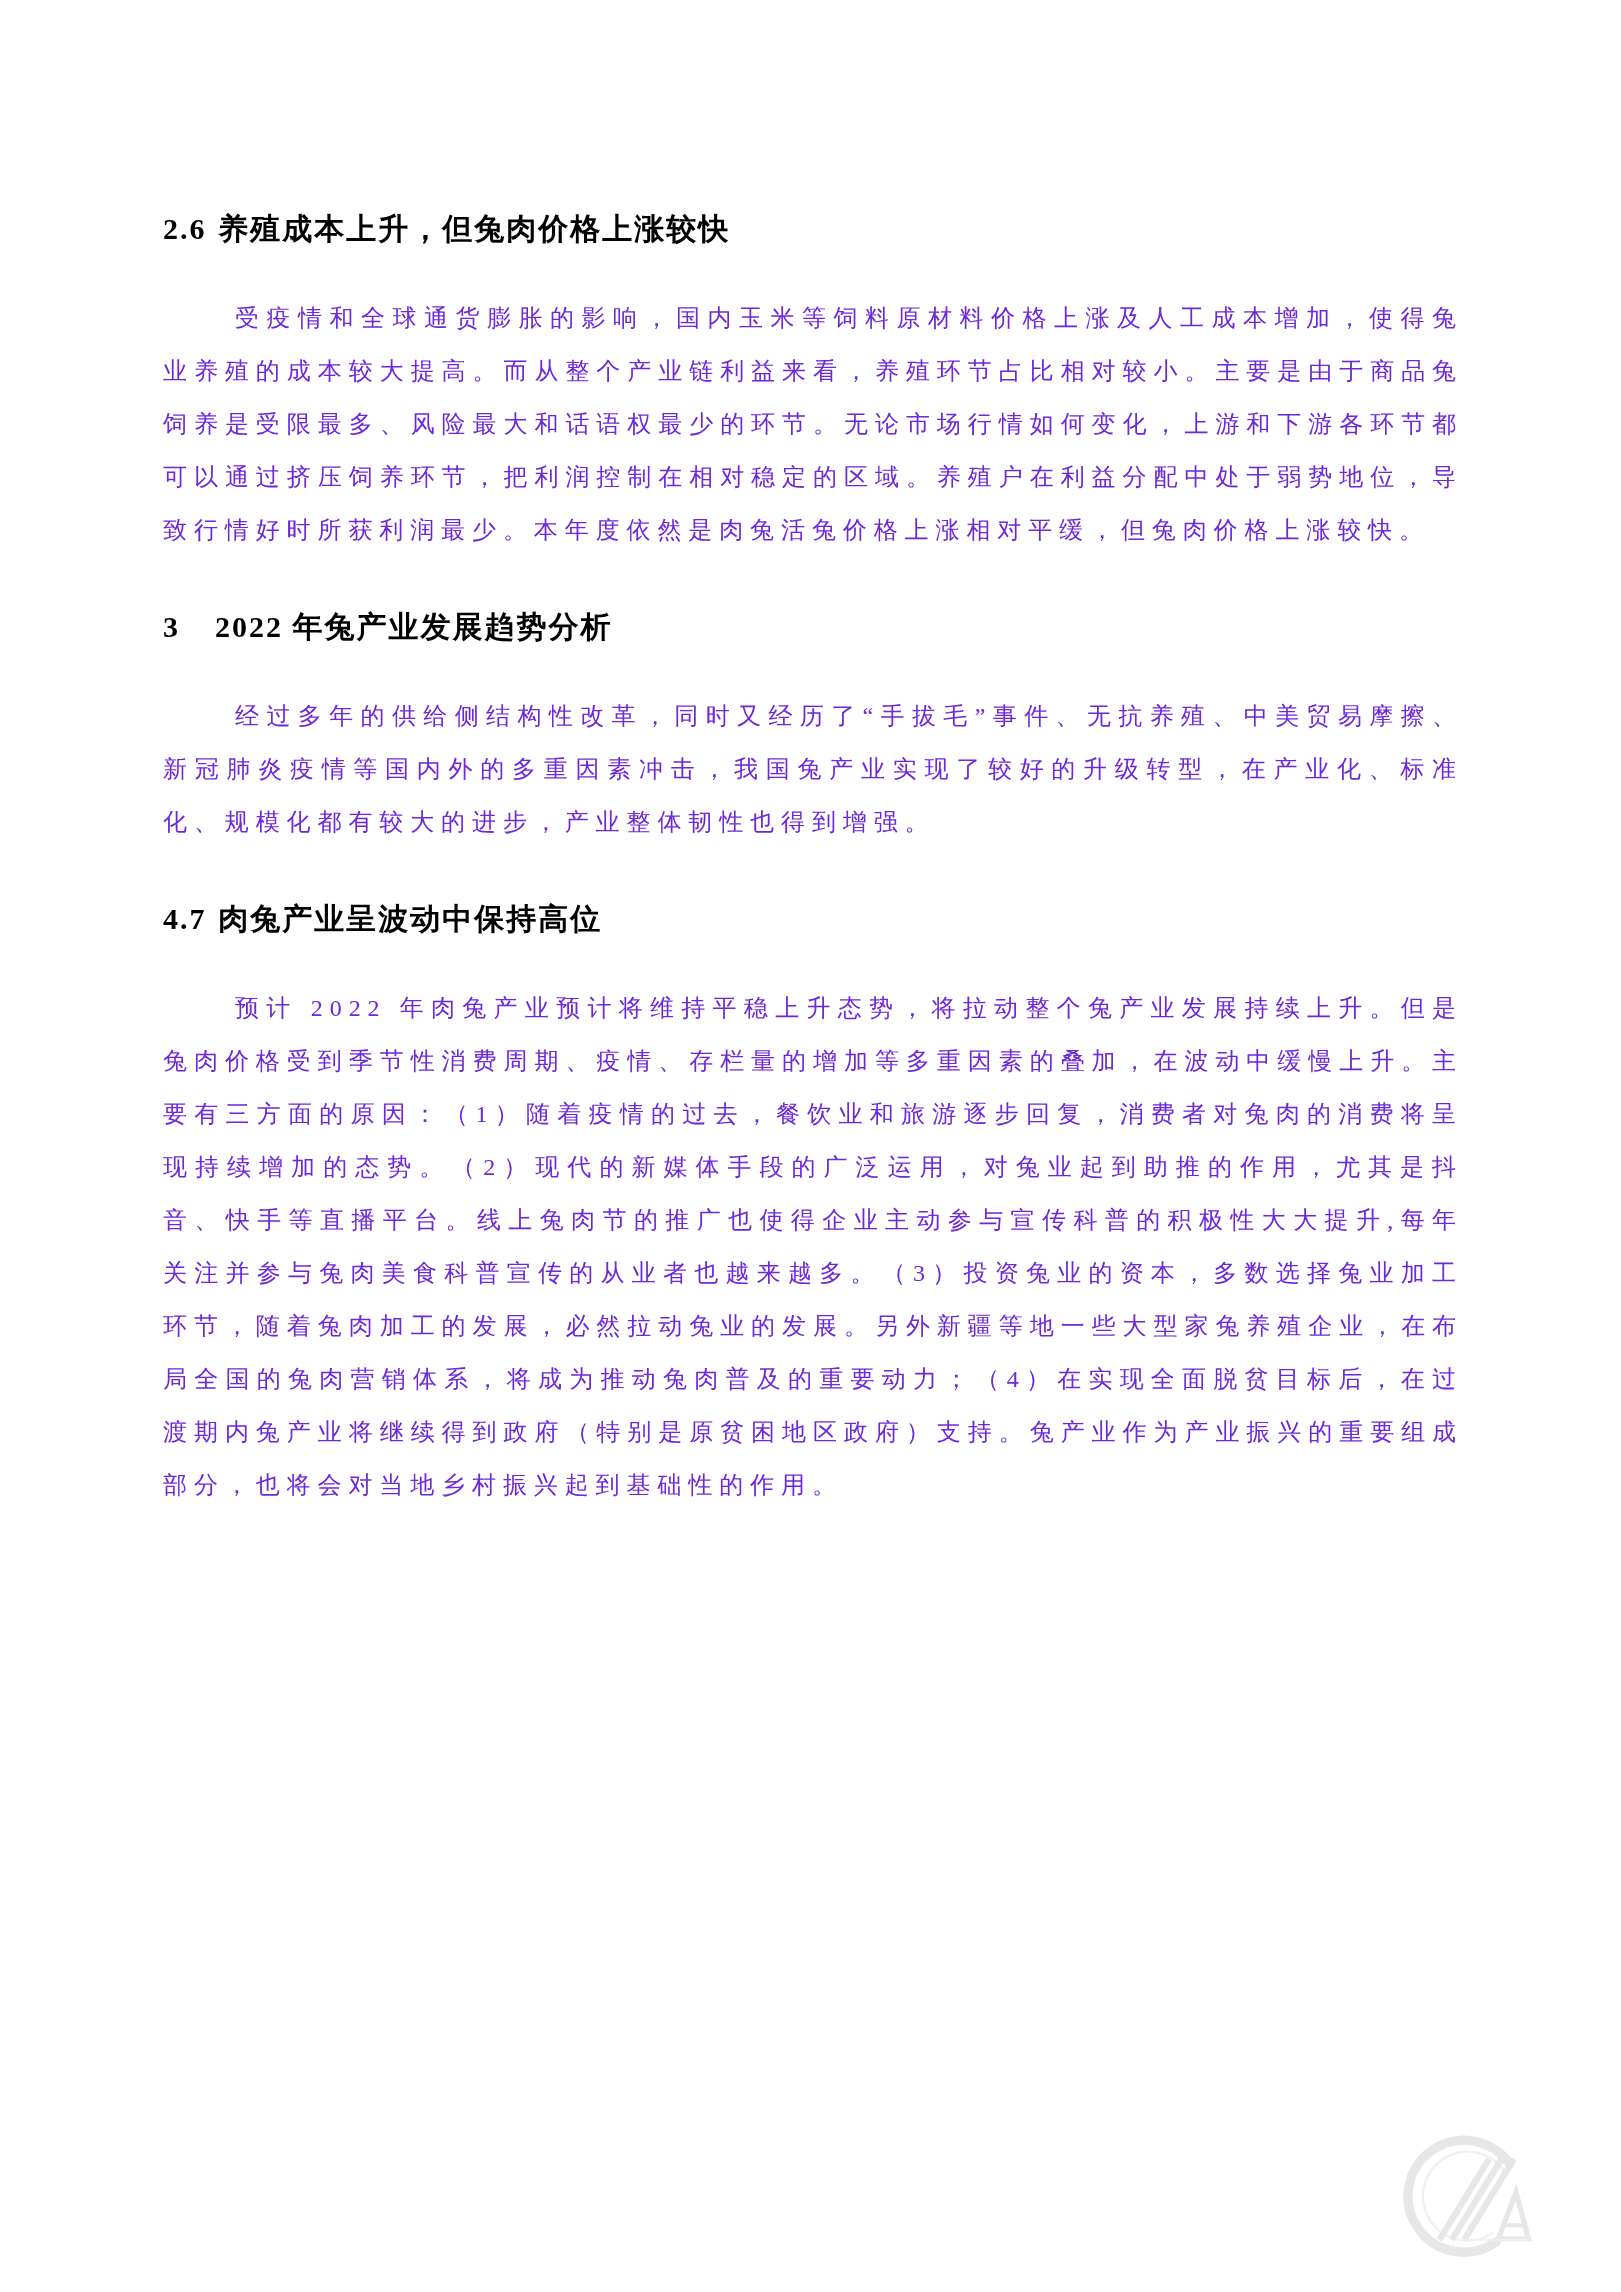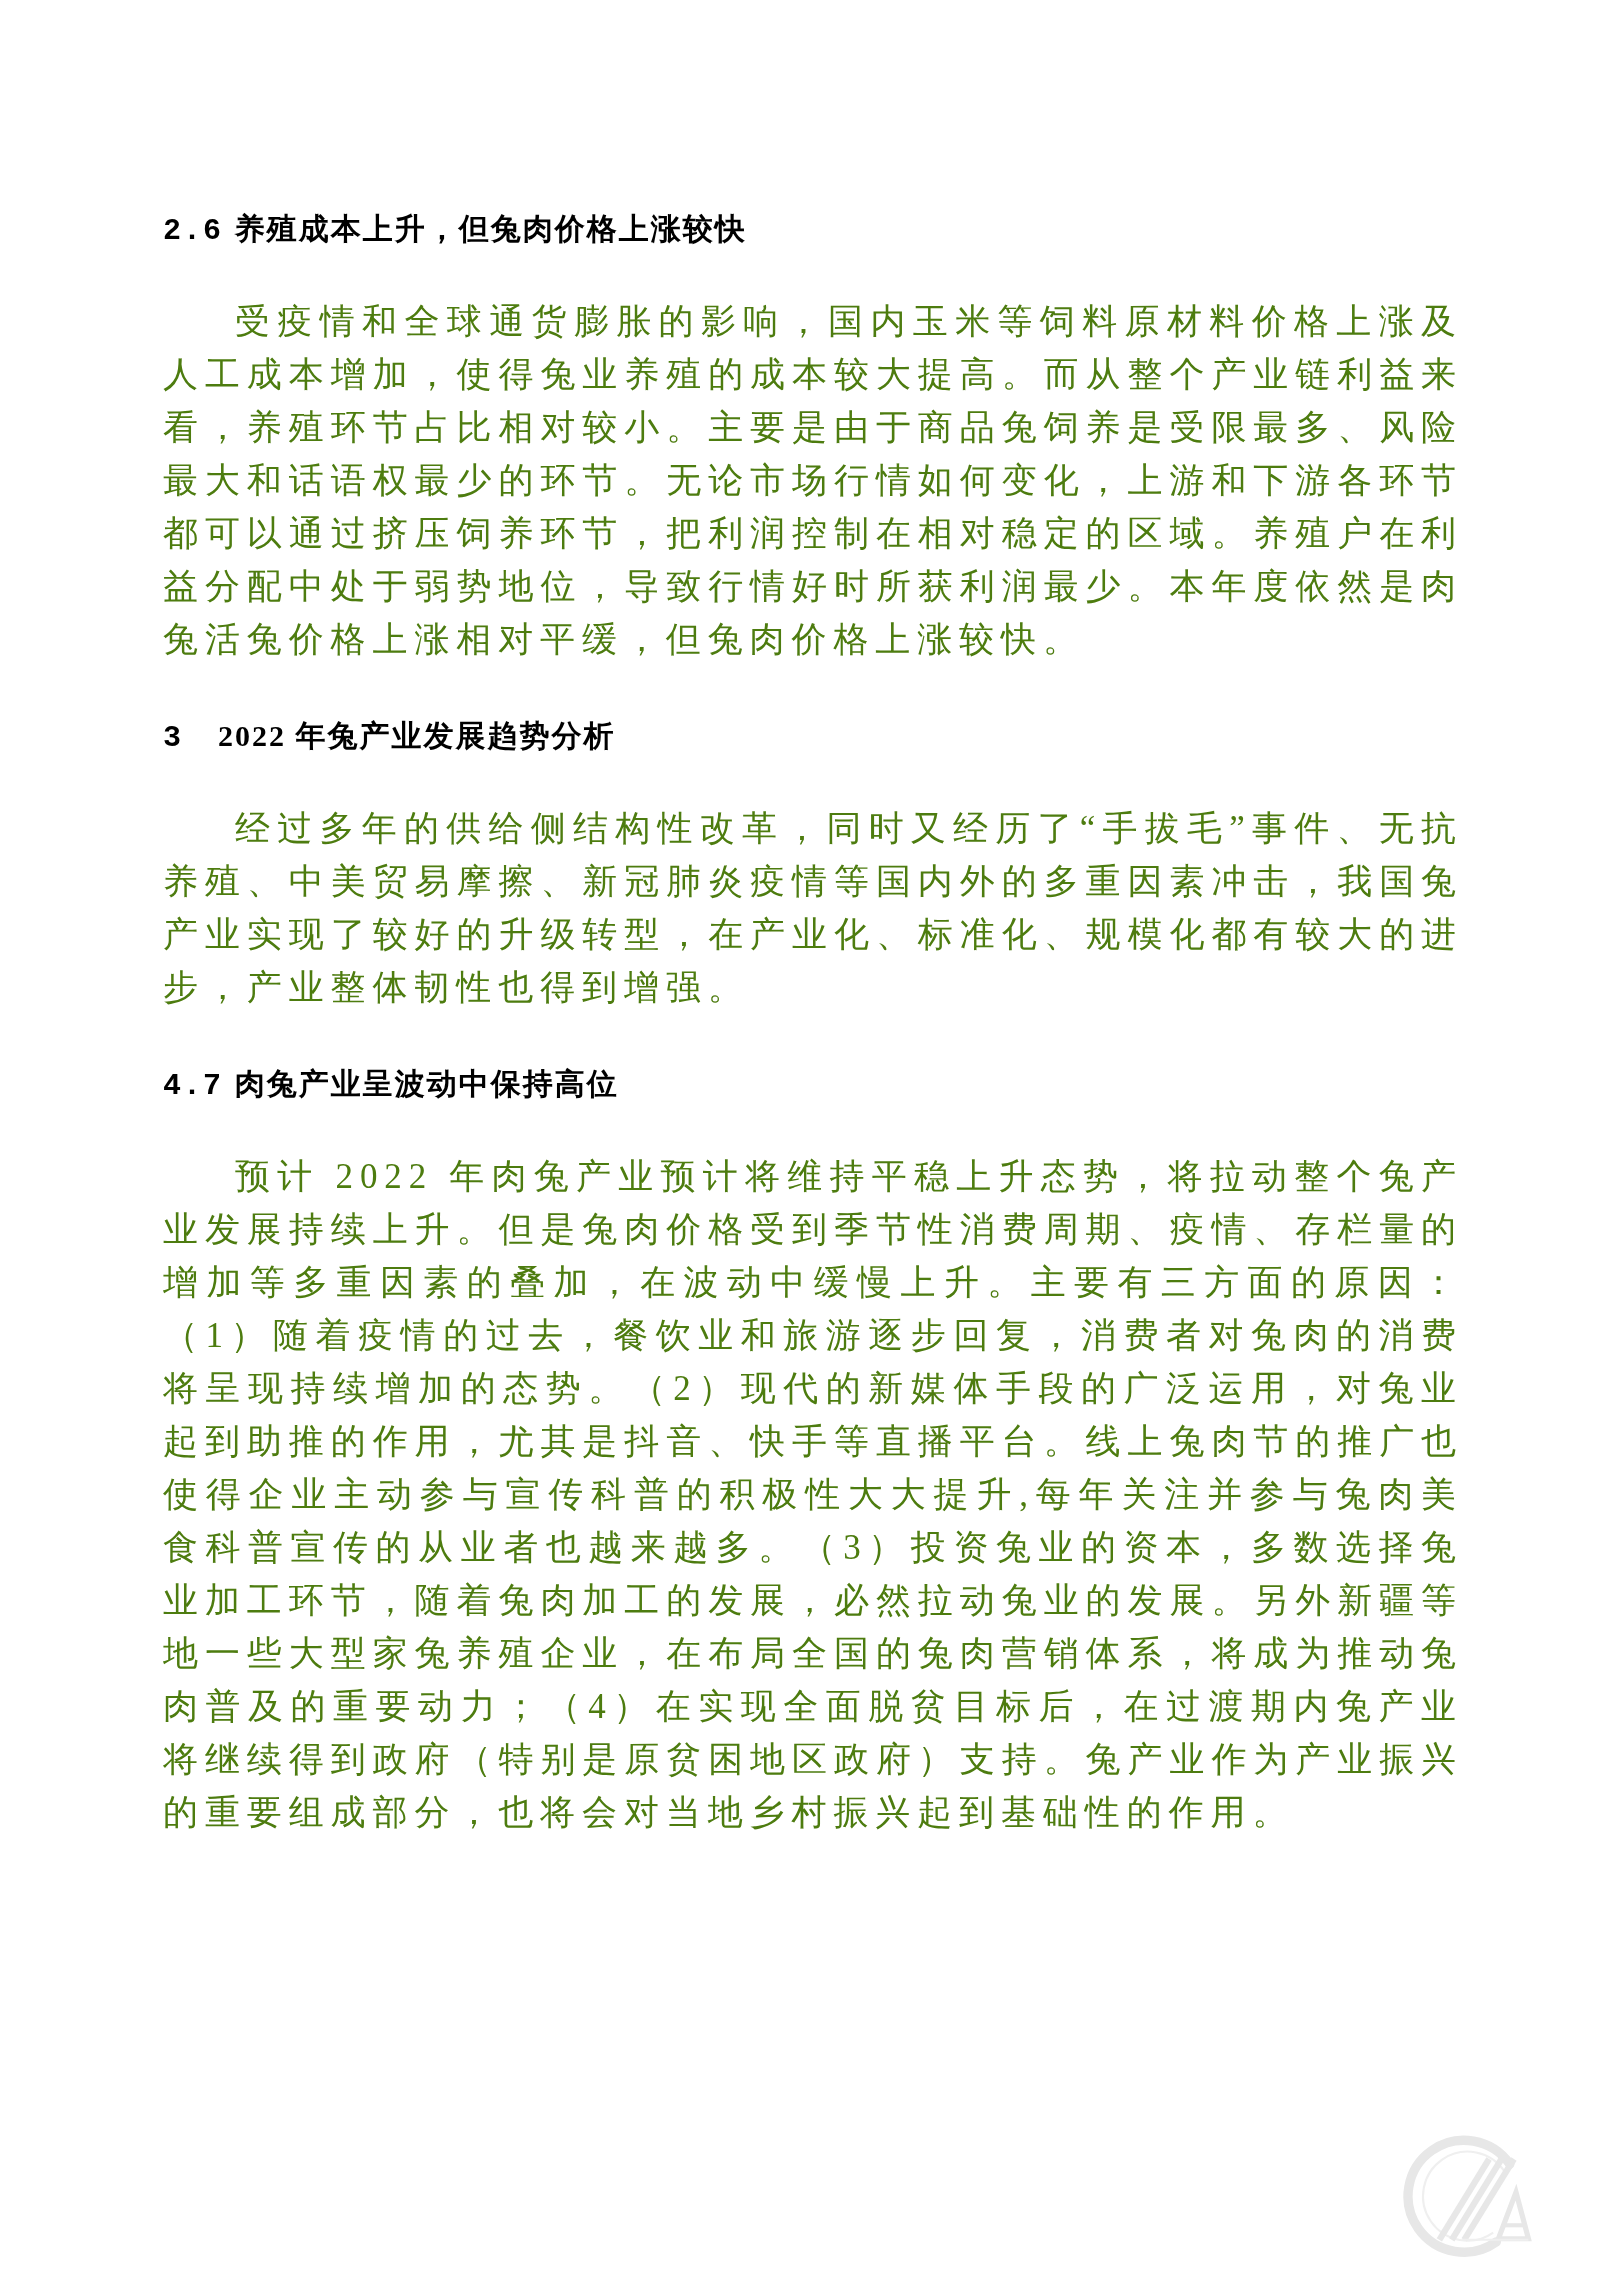--- a/index.html
+++ b/index.html
@@ -21,31 +21,31 @@
   }
   h2.sec {
     font-size: 30px;
     font-weight: 700;
     line-height: 41px;
     letter-spacing: 2px;
     margin: 0 0 43px 0;
     color: #000;
     white-space: nowrap;
   }
-  h2.sec .num { display: inline-block; font-family: Liberation Mono, monospace; }
+  h2.sec .num { display: inline-block; }
   h2.sec.gap-small .num { margin-right: 11.8px; }
   h2.sec.gap-large .num { margin-right: 35px; }
   p.body {
-    font-size: 35px;
+    font-size: 24px;
     line-height: 53px;
     letter-spacing: 6.9px;
     text-align: justify;
     text-indent: 72px;
     margin: 0 0 49px 0;
-    color: #4d7c0f;
+    color: #6d28d9;
   }
   .watermark {
     position: absolute;
     right: 76px;
     bottom: 17.6px;
     width: 145px;
     height: 145px;
   }
 </style>
 </head>

